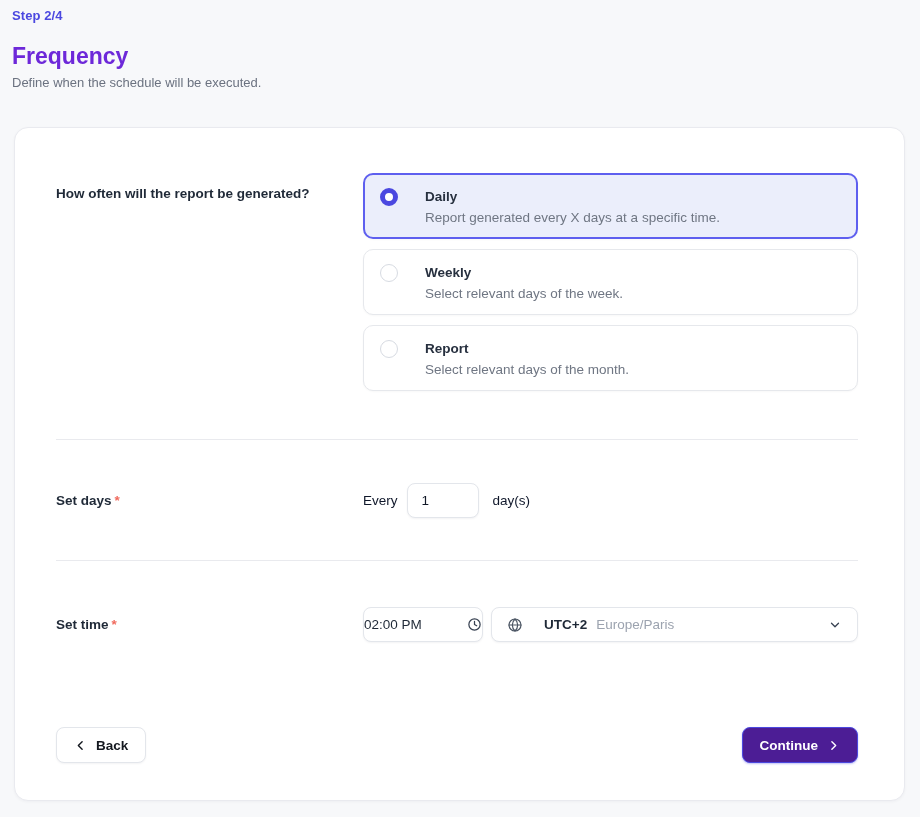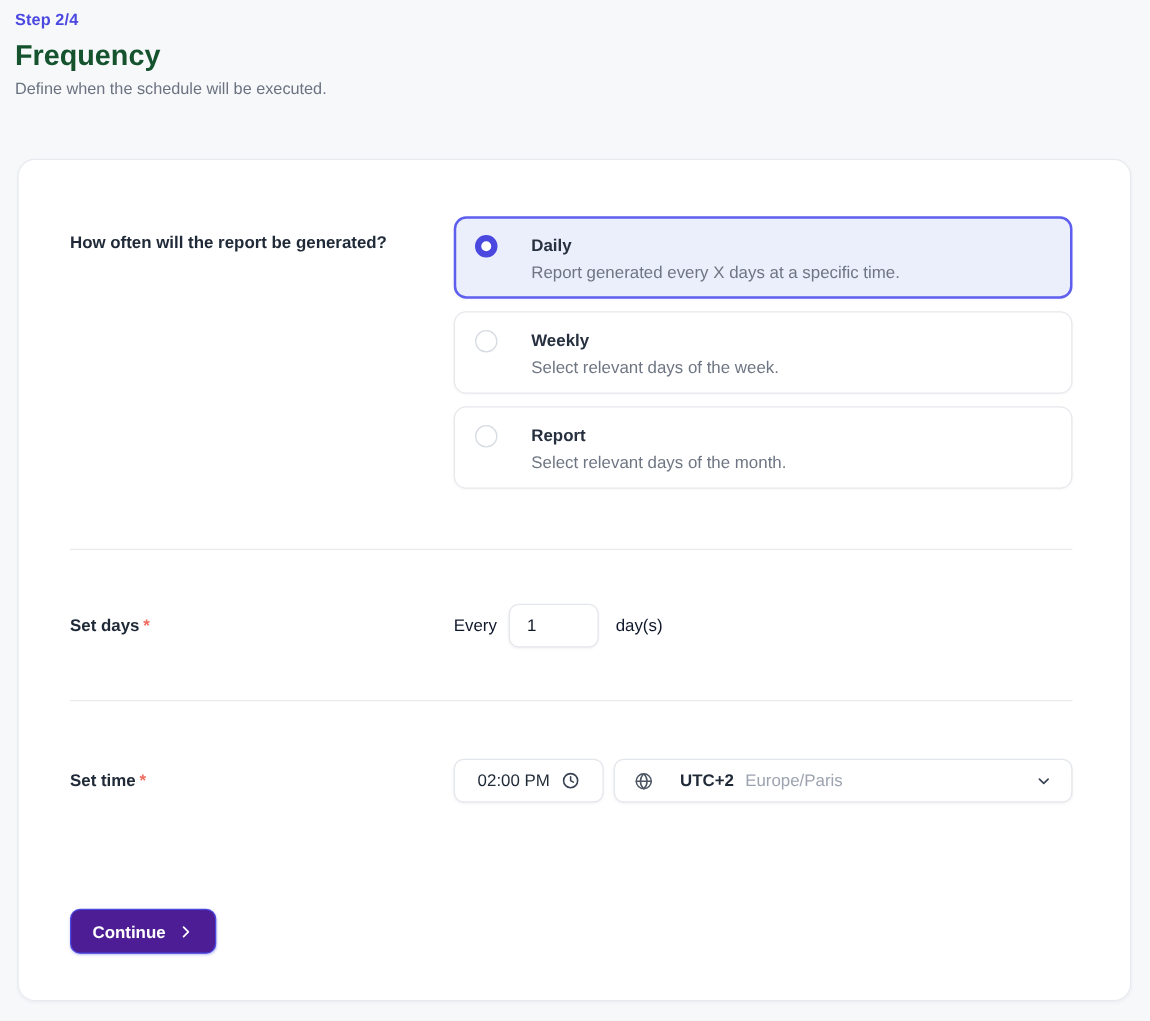--- a/index.html
+++ b/index.html
@@ -6,21 +6,21 @@
   html, body { width: 920px; height: 817px; }
   body {
     font-family: "Liberation Sans", "DejaVu Sans", sans-serif;
     background: #F7F8FA;
     color: #1F2937;
     position: relative;
     overflow: hidden;
   }
   .header { padding: 8px 0 0 12px; }
   .step-label { font-size: 13px; font-weight: 700; color: #4B48E0; letter-spacing: .1px; }
-  .page-title { font-size: 23px; font-weight: 700; color: #14532d; margin-top: 8px; }
+  .page-title { font-size: 23px; font-weight: 700; color: #6d28d9; margin-top: 20px; }
   .page-subtitle { font-size: 13px; color: #6B7280; margin-top: 5px; }
 
   .card {
     position: absolute;
     left: 14px; top: 127px;
     width: 891px; height: 674px;
     background: #FFFFFF;
     border: 1px solid #E9EAEF;
     border-radius: 14px;
     box-shadow: 0 1px 3px rgba(16,24,40,.04);
@@ -74,21 +74,21 @@
     margin: 0 14px 0 9px;
     outline: none;
   }
 
   .time-row { margin-top: 46px; }
   .time-input {
     width: 120px; height: 35px;
     border: 1px solid #E3E6EB; border-radius: 8px;
     box-shadow: 0 1px 2px rgba(16,24,40,.05);
     background: #fff;
-    display: flex; align-items: center; justify-content: center; gap: 9px;
+    display: flex; align-items: center; justify-content: space-between; gap: 9px;
     font-size: 13.5px; font-weight: 500; color: #1F2937;
     cursor: pointer;
   }
   .tz-select {
     flex: 1; height: 35px; margin-left: 8px;
     border: 1px solid #E3E6EB; border-radius: 8px;
     box-shadow: 0 1px 2px rgba(16,24,40,.05);
     background: #fff;
     display: flex; align-items: center; gap: 9px;
     padding: 0 15px;
@@ -200,20 +200,28 @@
       <span class="tz-name">Europe/Paris</span>
       <span class="tz-chevron icon">
         <svg width="14" height="14" viewBox="0 0 24 24" fill="none" stroke="#374151" stroke-width="2.2" stroke-linecap="round" stroke-linejoin="round">
           <polyline points="6 9 12 15 18 9"></polyline>
         </svg>
       </span>
     </div>
   </div>
 
   <div class="row footer-row">
+    <button class="btn btn-back">
+      <span class="icon">
+        <svg width="13" height="13" viewBox="0 0 24 24" fill="none" stroke="#14181F" stroke-width="2.6" stroke-linecap="round" stroke-linejoin="round">
+          <polyline points="15 5 8 12 15 19"></polyline>
+        </svg>
+      </span>
+      <span>Back</span>
+    </button>
 
     <button class="btn btn-continue">
       <span>Continue</span>
       <span class="icon">
         <svg width="13" height="13" viewBox="0 0 24 24" fill="none" stroke="#FFFFFF" stroke-width="2.6" stroke-linecap="round" stroke-linejoin="round">
           <polyline points="9 5 16 12 9 19"></polyline>
         </svg>
       </span>
     </button>
   </div>

